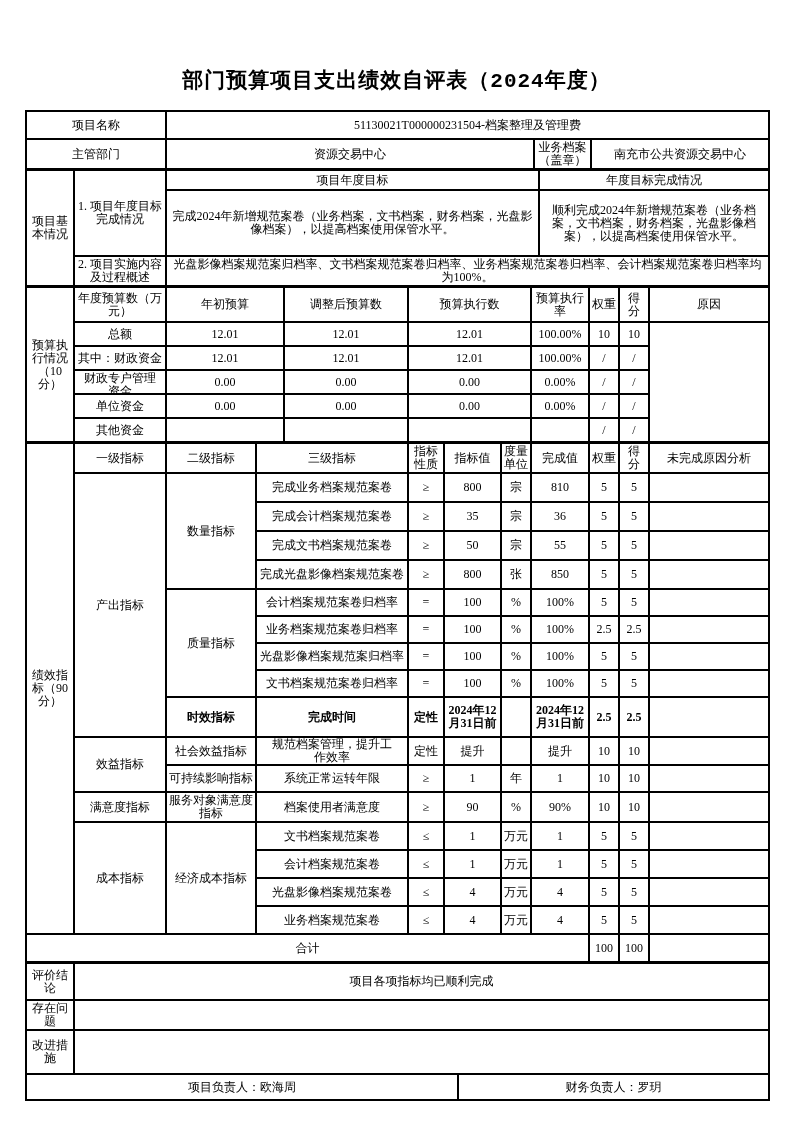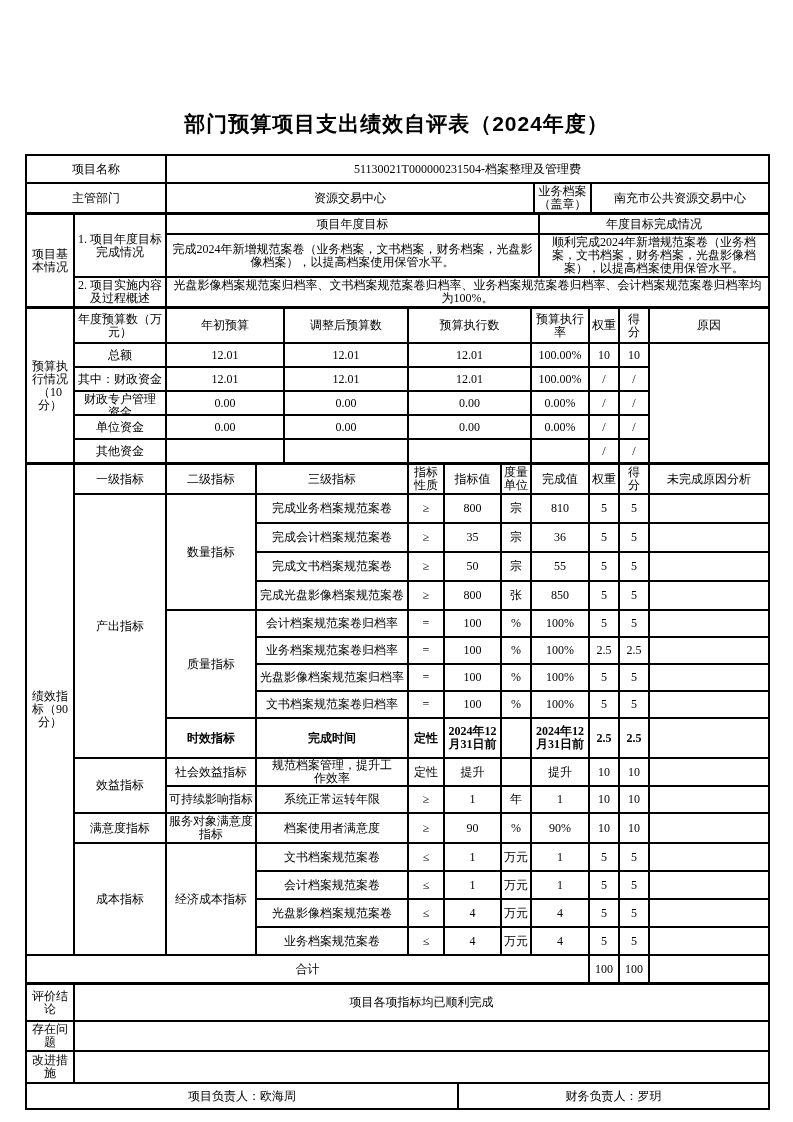--- a/index.html
+++ b/index.html
@@ -2,40 +2,40 @@
 <html><head>
 <meta charset="utf-8">
 <style>
   * { box-sizing: border-box; }
   html, body { margin: 0; padding: 0; background: #888; }
   .page {
     width: 793px; height: 1122px; margin: 0 auto; background: #ffffff;
     font-family: "Liberation Serif", serif; color: #000; position: relative;
   }
   .doc-title {
-    margin: 0; padding-top: 110px; padding-bottom: 16px;
-    text-align: center; font-family: Liberation Sans, sans-serif;
+    margin: 0; padding-top: 66px; padding-bottom: 16px;
+    text-align: center; font-family: Liberation Mono, monospace;
     font-weight: bold; font-size: 21px; letter-spacing: 1px;
   }
   .doc { width: 743px; margin: 0 auto; }
   table.t { border-collapse: collapse; table-layout: fixed; width: 743px; }
   table.t + table.t { margin-top: -1px; }
   .t td {
     border: 2px solid #000; font-size: 12px; line-height: 13px;
     padding: 1px 2px; text-align: center; vertical-align: middle;
     word-break: break-all; overflow: hidden;
   }
   .left { text-align: left; padding-left: 4px; }
   .grp { padding: 1px 4px; }
   .clip21 { height: 21px; overflow: hidden; line-height: 13px; }
   .clip26 { height: 26px; overflow: hidden; line-height: 13px; }
   tr.h20 td { height: 20px; } tr.h21 td { height: 28px; } tr.h24 td { height: 24px; }
   tr.h27 td { height: 27px; } tr.h28 td { height: 28px; } tr.h29 td { height: 29px; }
-  tr.h30 td { height: 30px; } tr.h32 td { height: 32px; } tr.h35 td { height: 35px; }
-  tr.h37 td { height: 37px; } tr.h40 td { height: 40px; font-weight: bold; } tr.h50 td { height: 43px; }
+  tr.h30 td { height: 30px; } tr.h32 td { height: 44px; } tr.h35 td { height: 35px; }
+  tr.h37 td { height: 37px; } tr.h40 td { height: 40px; font-weight: bold; } tr.h50 td { height: 66px; }
   tr.h26 td { height: 26px; }
   .page-number {
     text-align: center; margin-top: 20px;
     font-family: "Liberation Sans", sans-serif; font-size: 14px;
   }
 </style>
 </head>
 <body>
 
 <div class="page">

